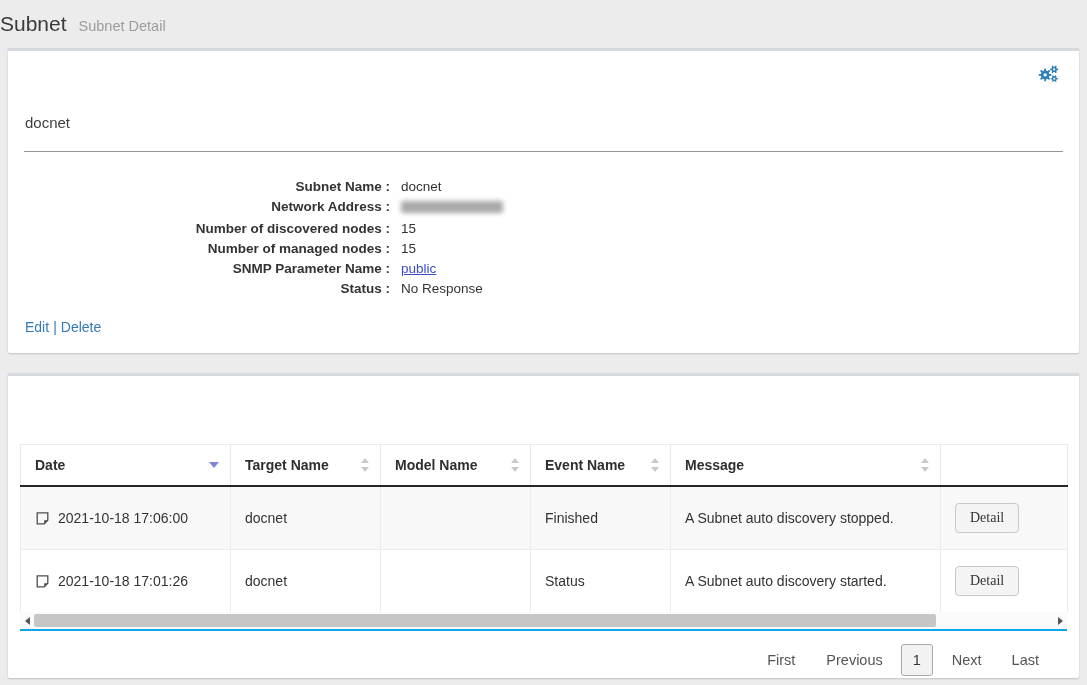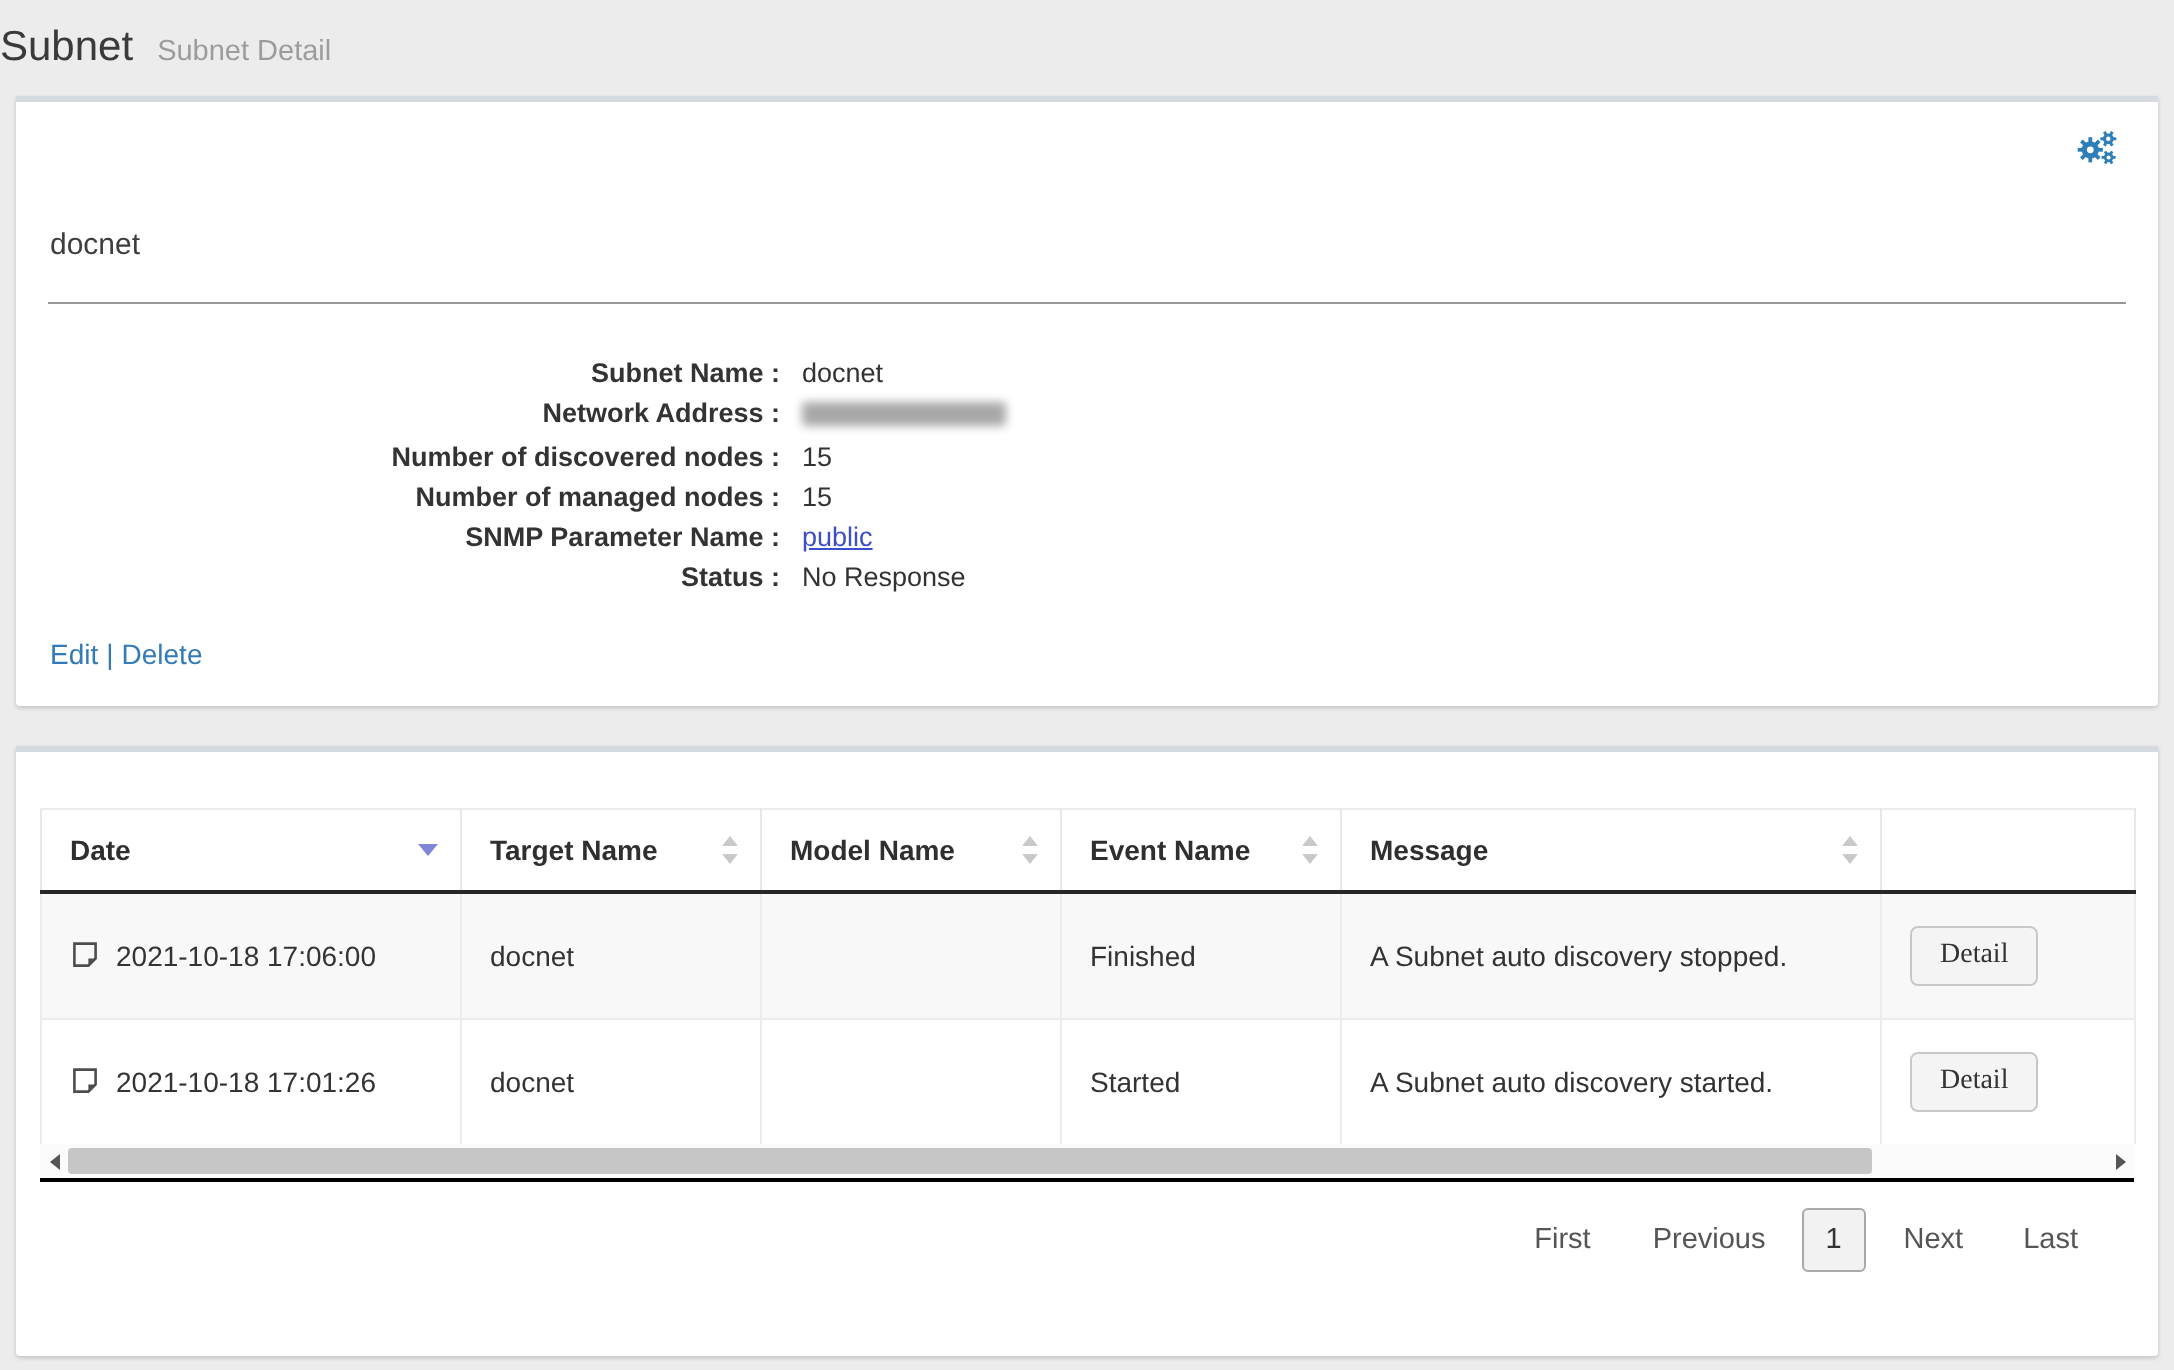--- a/index.html
+++ b/index.html
@@ -44,21 +44,21 @@
   .redacted-bar {
     display:inline-block; width:102px; height:12px; margin-top:4px;
     background:#a8a8a8; border-radius:2px; filter:blur(2.5px);
   }
 
   .panel-actions { position:absolute; top:268px; left:17px; font-size:14px; }
   .panel-actions a { color:#337ab7; text-decoration:none; cursor:pointer;text-align:right; }
   .panel-actions .sep { color:#337ab7; margin:0 4px; }
 
   .table-area { padding:28px 12px 0; }
-  .table-wrap { border-bottom:2px solid #000000; }
+  .table-wrap { border-bottom:2px solid #0ea5e9;margin-top:40px; }
   table { width:1047px; border-collapse:collapse; table-layout:fixed; font-size:14px; }
   thead th {
     text-align:left; font-weight:bold; color:#2f2f2f;
     padding:12px 26px 12px 14px;
     border-bottom:2px solid #262626;
     border-top:1px solid #ececec;
     border-right:1px solid #e8e8e8;
     position:relative;
     background:#fff;
     cursor:pointer;
@@ -90,21 +90,21 @@
     border-left:4.5px solid transparent; border-right:4.5px solid transparent;
     border-top:5px solid #c9c9c9;
   }
   .sort-desc {
     position:absolute; right:11px; top:50%; margin-top:-3px;
     width:0; height:0;
     border-left:5.5px solid transparent; border-right:5.5px solid transparent;
     border-top:6.5px solid #7e86d8;
   }
 
-  .date-cell { display:flex; gap:8px; }
+  .date-cell { display:flex; align-items:center; gap:8px; }
   .note-icon { flex:none; line-height:0; }
 
   .detail-btn {
     font-family:Liberation Serif, serif;
     font-size:14px; color:#333;
     background:#f4f4f4;
     border:1px solid #c8c8c8;
     border-radius:4px;
     padding:6px 14px;
     cursor:pointer;
@@ -266,21 +266,21 @@
                 <span class="date-cell">
               <span class="note-icon"><svg width="15" height="15" viewBox="0 0 15 15">
                       <path d="M2.2 1.8 H12.8 V9.2 L9.2 12.8 H2.2 Z" fill="none" stroke="#4d4d4d" stroke-width="1.3"></path>
                       <path d="M9.2 12.8 V9.2 H12.8 Z" fill="#4d4d4d"></path>
                     </svg></span>
               <span>2021-10-18 17:01:26</span>
                 </span>
               </td>
             <td>docnet</td>
             <td></td>
-            <td>Started</td>
+            <td>Status</td>
             <td>A Subnet auto discovery started.</td>
             <td><button class="detail-btn">Detail</button></td>
           </tr>
         </tbody>
       </table>
 
       <div class="hscroll">
         <span class="hscroll-arrow">
             <span class="tri-left"></span>
           </span>

